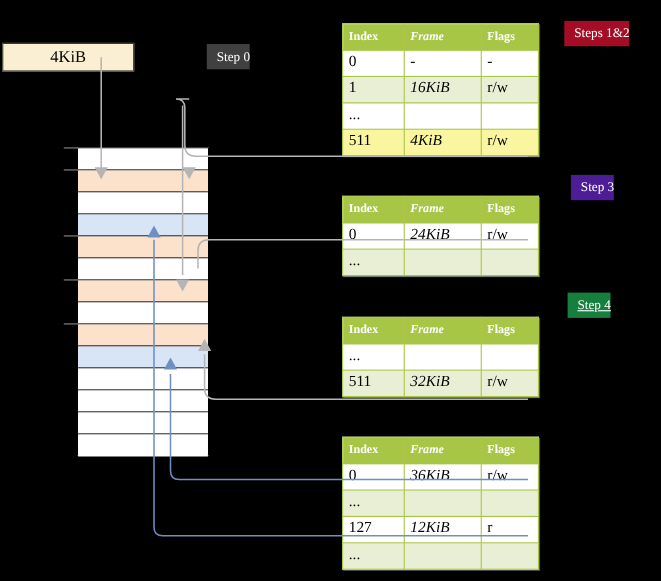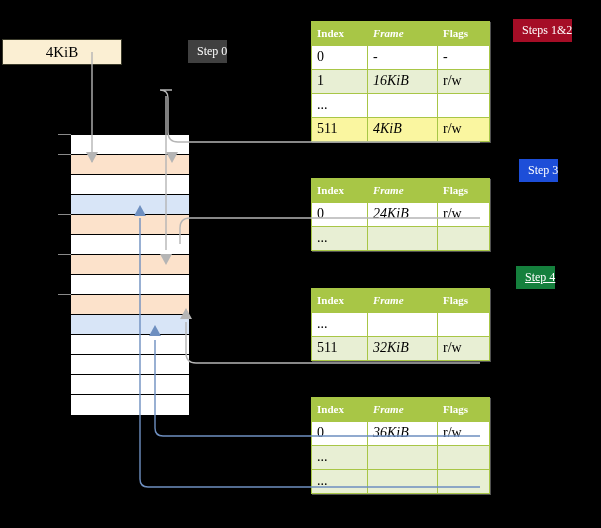--- a/index.html
+++ b/index.html
@@ -220,32 +220,37 @@
             <td class="col-index">0</td>
             <td class="col-frame">36KiB</td>
             <td class="col-flags">r/w</td>
           </tr>
           <tr>
             <td class="col-index alt">...</td>
             <td class="col-frame alt"></td>
             <td class="col-flags alt"></td>
           </tr>
           <tr>
+            <td class="col-index">127</td>
+            <td class="col-frame">12KiB</td>
+            <td class="col-flags">r</td>
+          </tr>
+          <tr>
             <td class="col-index alt">...</td>
             <td class="col-frame alt"></td>
             <td class="col-flags alt"></td>
           </tr>
         </tbody>
       </table>
     </div>
 
   <div id="badges-host">
       <div class="step-badge" style="left: 188px; top: 40px; background: #404040;"><span>Step 0</span></div>
       <div class="step-badge" style="left: 513px; top: 19px; background: rgb(165, 13, 38);"><span>Steps 1&amp;2</span></div>
-      <div class="step-badge" style="left: 519px; top: 159px; background: #1d4ed8;"><span>Step 3</span></div>
+      <div class="step-badge" style="left: 519px; top: 159px; background: #4c1d95;"><span>Step 3</span></div>
       <div class="step-badge" style="left: 516px; top: 266px; background: #15803d; text-decoration: underline;"><span>Step 4</span></div>
     </div>
 
   <svg id="wires" viewBox="0 0 601 528">
       <path d="M 92,52 L 92,162" fill="none" stroke="#B5B5B5" stroke-width="1.4"></path>
       <path d="M 480,142 L 178,142 Q 168,142 168,132 L 168,98 Q 168,90 160,90 L 172,90" fill="none" stroke="#B5B5B5" stroke-width="1.4"></path>
       <path d="M 166,96 L 166,250" fill="none" stroke="#B5B5B5" stroke-width="1.4"></path>
       <path d="M 480,218 L 190,218 Q 180,218 180,228 L 180,244" fill="none" stroke="#B5B5B5" stroke-width="1.4"></path>
       <path d="M 480,363 L 196,363 Q 186,363 186,353 L 186,322" fill="none" stroke="#B5B5B5" stroke-width="1.4"></path>
       <path d="M 86,152 L 98,152 L 92,163 Z" fill="#B5B5B5"></path>

